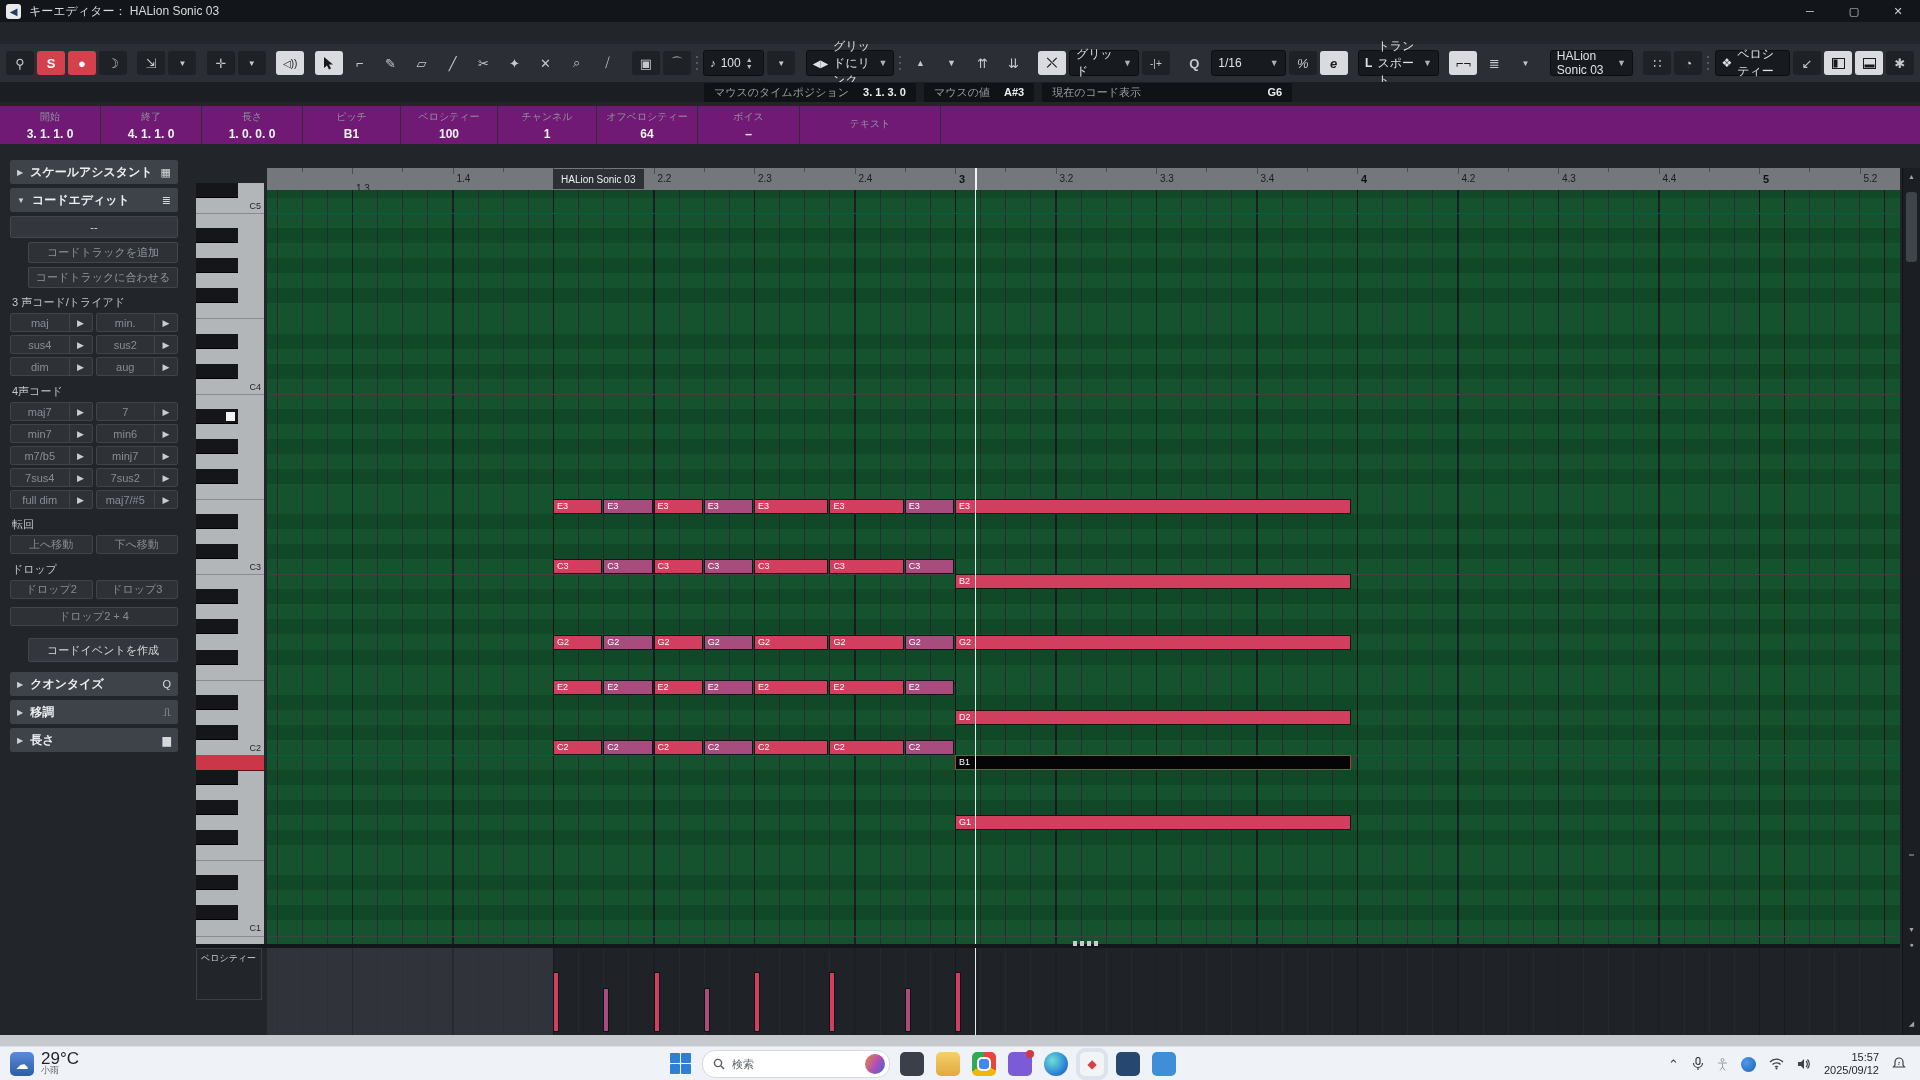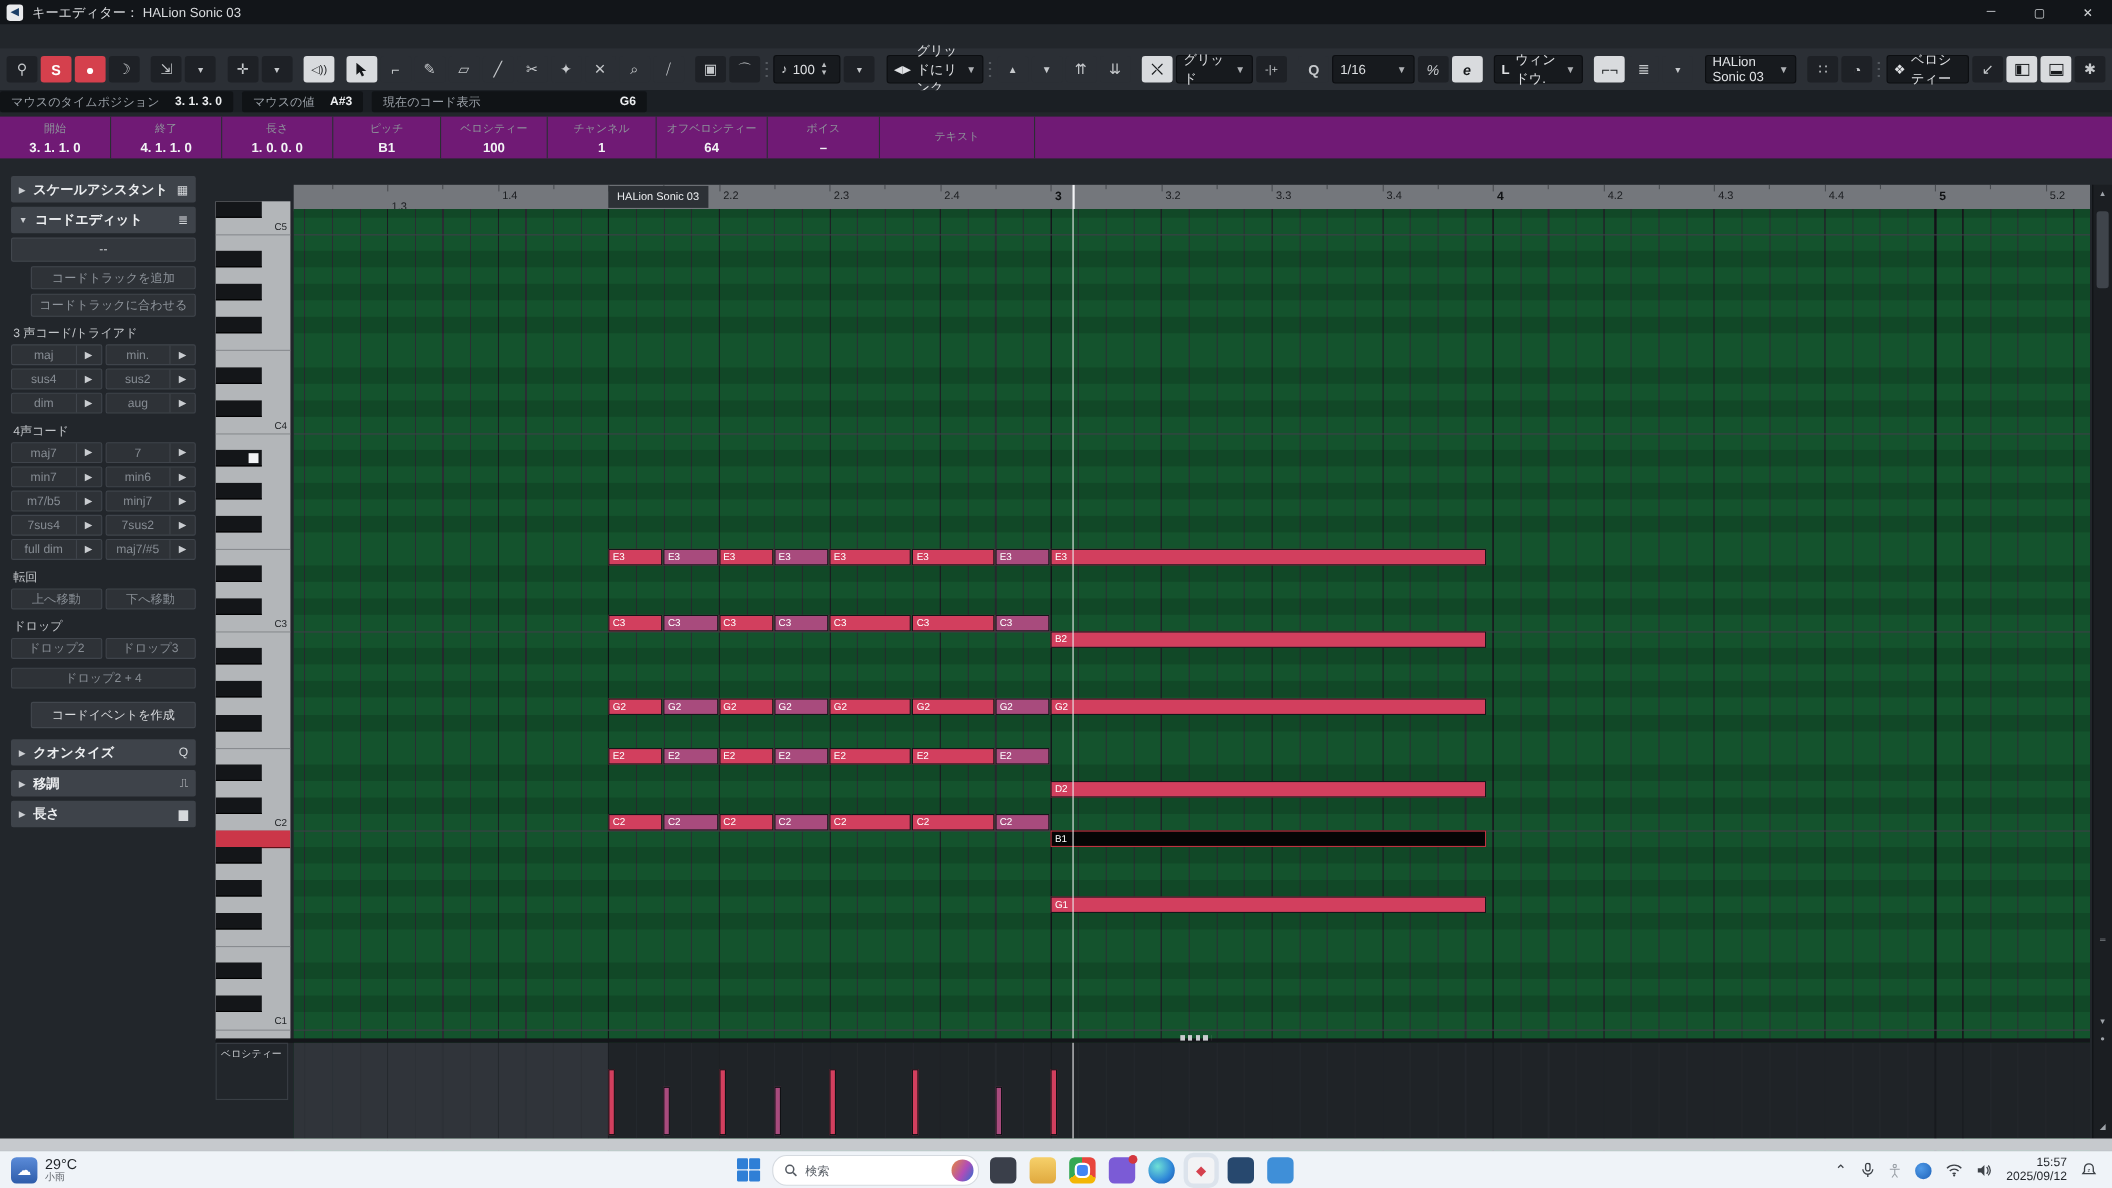--- a/index.html
+++ b/index.html
@@ -22,21 +22,21 @@
   .tbtn.dark{background:#1e2126;}
   .tbtn.red{background:#d5404d;color:#fff;font-weight:bold;}
   .tbtn.active{background:#d9dbde;color:#17191c;}
   .tfield{height:24px;background:#171a1e;border:1px solid #0c0e11;border-radius:3px;color:#dfe1e4;
           display:flex;align-items:center;gap:5px;padding:0 6px;font-size:12px;}
   .tfield .dd{color:#aeb1b5;font-size:9px;margin-left:auto;}
   .dots{width:4px;height:16px;margin:0 2px;background:repeating-linear-gradient(#555a60 0 2px,transparent 2px 6px);background-size:2px 14px;background-repeat:no-repeat;background-position:center;}
   .spin{display:flex;flex-direction:column;font-size:7px;line-height:7px;color:#b9bcbf;}
   .gap8{width:8px;}
   
-  .statusrow{position:absolute;left:0;top:82px;right:0;height:20px;background:#1b1f24;display:flex;align-items:center;gap:8px;}
+  .statusrow{position:absolute;left:0;top:82px;right:0;height:20px;background:#1b1f24;display:flex;align-items:center;gap:8px;padding-left:704px;}
   .sbox{height:19px;background:#101316;border-radius:2px;display:flex;align-items:center;padding:0 10px;gap:14px;}
   .sbox .lbl{color:#9aa0a7;font-size:11px;} .sbox .val{color:#eceef0;font-size:11px;font-weight:bold;}
   
   .infoline{position:absolute;left:0;top:106px;right:0;height:38px;background:#701a75;display:flex;}
   .ifield{border-right:1px solid #2a2e33;display:flex;flex-direction:column;align-items:center;justify-content:center;gap:3px;}
   .ifield .lbl{color:#8e949b;font-size:10px;} .ifield .val{color:#f2f3f5;font-size:12px;font-weight:bold;}
   
   .inspector{position:absolute;left:10px;top:160px;width:168px;}
   .ipanel{height:24px;background:#3e434a;border-radius:2px;margin-bottom:4px;display:flex;align-items:center;padding:0 7px;gap:7px;color:#eceef0;font-weight:bold;font-size:12px;}
   .ipanel .tri{font-size:8px;color:#cbced2;} .ipanel .picon{margin-left:auto;color:#d6d9dc;font-size:11px;font-weight:normal;}
@@ -77,21 +77,21 @@
   .velbar{position:absolute;box-sizing:border-box;border:1px solid #101114;width:6px;}
   .vellabel{position:absolute;left:196px;top:948px;width:66px;height:52px;background:#22262b;border:1px solid #3a3f45;box-sizing:border-box;color:#c9ccd0;font-size:9px;padding:3px 0 0 4px;}
   .scrollv{position:absolute;right:0;top:168px;width:18px;height:867px;background:#1b1e22;border-left:1px solid #101216;box-sizing:border-box;}
   .scrollv .handle{position:absolute;left:3px;right:3px;top:24px;height:70px;background:#3f444b;border-radius:3px;}
   .scrollv .mini{position:absolute;left:2px;right:2px;height:12px;display:flex;align-items:center;justify-content:center;color:#9ea3a9;font-size:7px;}
   .bottomstrip{position:absolute;left:0;top:1035px;right:0;height:11px;background:#c6c9cd;}
   
   .taskbar{position:absolute;left:0;top:1046px;right:0;height:34px;background:#eff3f8;border-top:1px solid #dde1e6;display:flex;align-items:center;color:#1f2328;}
   .weather{display:flex;align-items:center;gap:7px;padding-left:10px;width:140px;}
   .wicon{width:24px;height:24px;border-radius:5px;background:linear-gradient(#5b8bd8,#2d5caa);color:#fff;display:flex;align-items:center;justify-content:center;font-size:13px;}
-  .wtemp{font-size:13px;line-height:12px;} .wdesc{font-size:9px;color:#5a5f66;line-height:11px;}
+  .wtemp{font-size:17px;line-height:12px;} .wdesc{font-size:9px;color:#5a5f66;line-height:11px;}
   .centericons{display:flex;align-items:center;gap:10px;margin-left:520px;}
   .winlogo{width:22px;height:22px;display:grid;grid-template-columns:10px 10px;grid-template-rows:10px 10px;gap:1px;}
   .winlogo div{background:#2f7fd6;border-radius:1px;}
   .searchpill{width:172px;height:26px;border-radius:13px;background:#fff;border:1px solid #d5dae0;display:flex;align-items:center;gap:7px;padding:0 4px 0 10px;color:#585e66;font-size:11px;}
   .searchimg{margin-left:auto;width:20px;height:20px;border-radius:10px;background:linear-gradient(120deg,#e8893a,#b04db8 55%,#2e6fd0);}
   .appico{width:24px;height:24px;border-radius:5px;display:flex;align-items:center;justify-content:center;color:#fff;font-size:12px;position:relative;}
   .appico.sel{box-shadow:0 0 0 4px #dce3ec;background-clip:padding-box;}
   .badge{position:absolute;right:-2px;top:-2px;width:8px;height:8px;border-radius:4px;background:#d4373e;}
   .tray{margin-left:auto;display:flex;align-items:center;gap:13px;padding-right:14px;}
   .tray .ti{color:#3c4147;font-size:13px;display:flex;align-items:center;}
@@ -174,21 +174,21 @@
     <div class="tbtn" style="font-weight:bold">Q</div>
     <div class="tfield" style="width:110px">
       <span>1/16</span>
       <span class="dd">▼</span>
     </div>
     <div class="tbtn dark" style="font-style:italic">%</div>
     <div class="tbtn active" style="font-style:italic;font-weight:bold">e</div>
     <div class="gap8"></div>
     <div class="tfield" style="width:122px">
       <span style="font-weight:bold">L</span>
-      <span>ウィンドウ.</span>
+      <span>トランスポート.</span>
       <span class="dd">▼</span>
     </div>
     <div class="gap8"></div>
     <div class="tbtn active">⌐¬</div>
     <div class="tbtn">≣</div>
     <div class="tbtn" style="font-size:8px">▼</div>
     <div class="gap8"></div>
     <div class="tfield" style="width:126px">
       <span>HALion Sonic 03</span>
       <span class="dd">▼</span>

